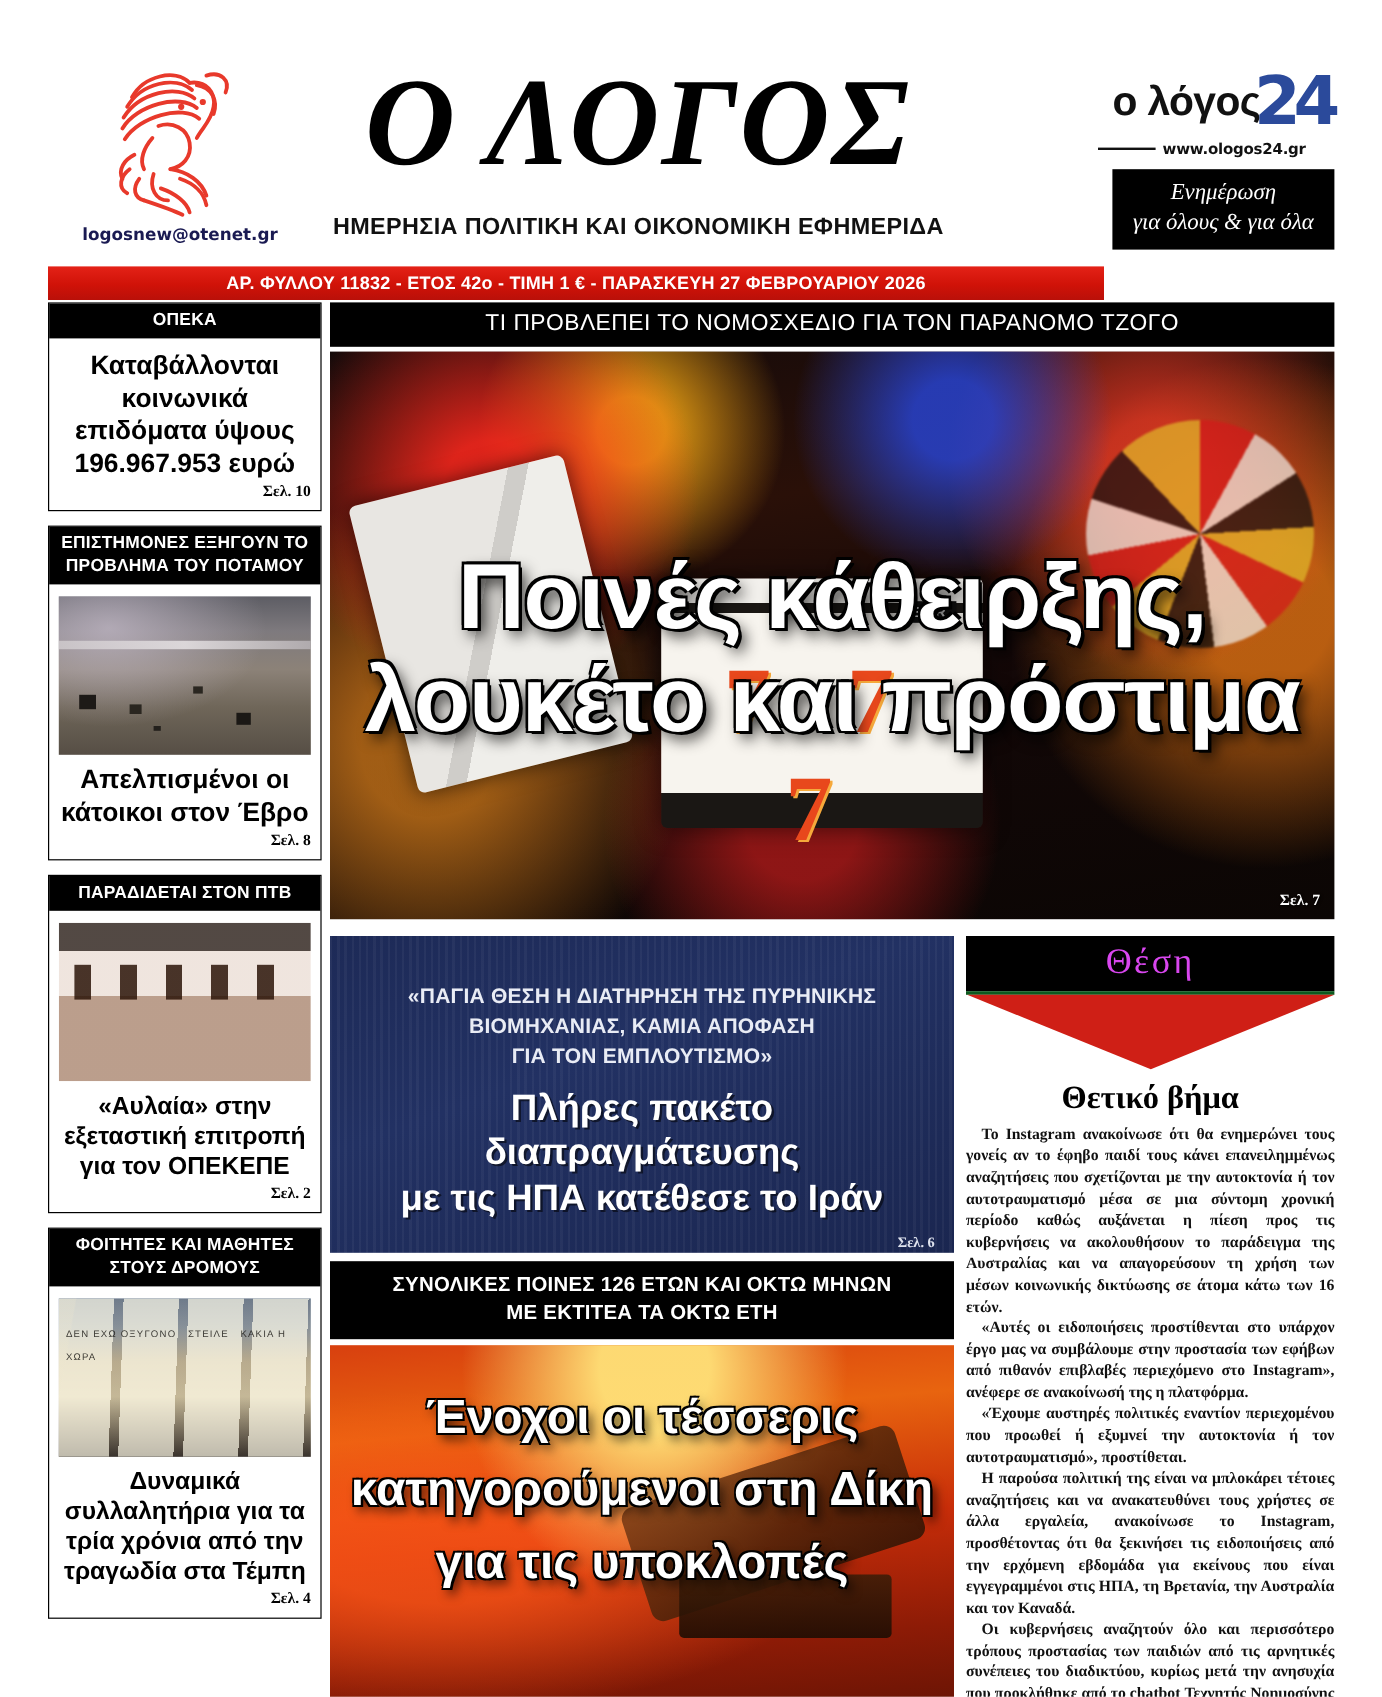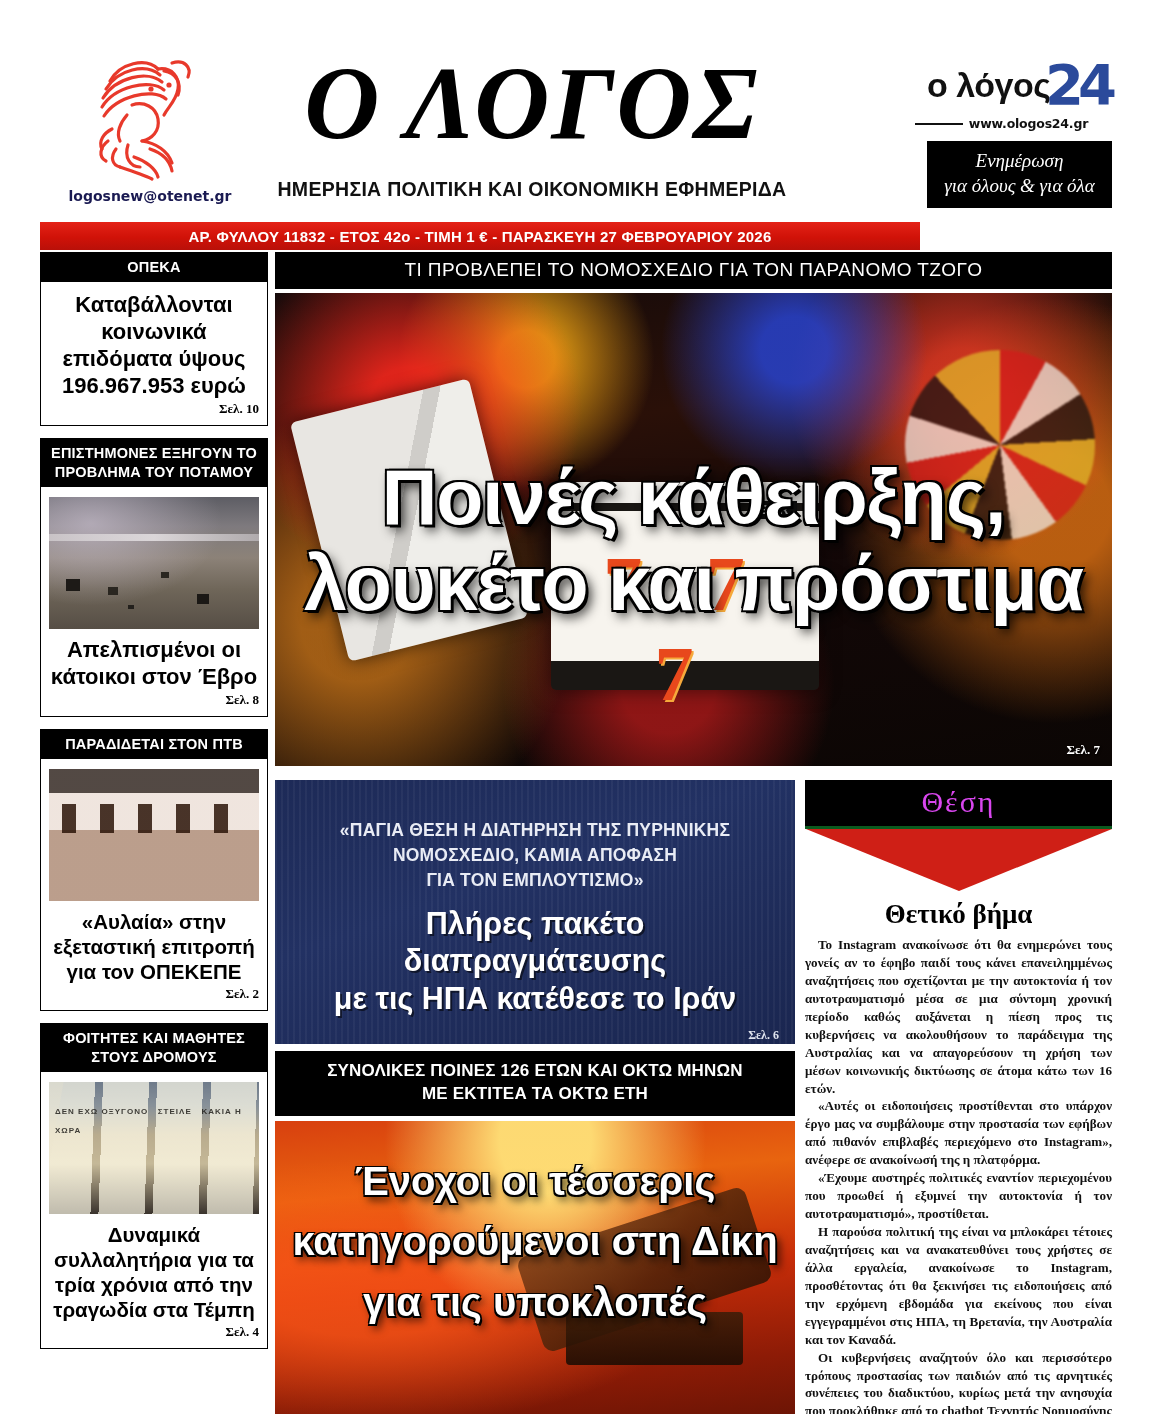--- a/index.html
+++ b/index.html
@@ -121,21 +121,21 @@
   .ph-protest {
     background:
       linear-gradient(180deg,#6d7f96 0%, #8c9aa8 18%, #c9bb9a 40%, #d8cba6 62%, #2a2420 100%);
   }
   .ph-protest-signs { position:absolute; inset:0;
     background:
       linear-gradient(100deg, rgba(245,240,220,.92) 6%, rgba(245,240,220,0) 6.5%),
       repeating-linear-gradient(92deg, rgba(250,246,228,.9) 0 46px, rgba(120,110,95,.25) 46px 54px);
     opacity:.8;
   }
-  .ph-protest-txt { position:absolute; inset:0; color:#22201c; font-size:8px; font-weight:bold;
+  .ph-protest-txt { position:absolute; inset:0; color:#22201c; font-size:8px; font-weight:normal;
     padding:20px 6px; line-height:2.4; letter-spacing:1px; opacity:.85; overflow:hidden;}
 
   
   .kicker {
     background: #000; color: #fff; text-align: center;
     font-size: 19px; font-weight: normal; letter-spacing: 0.4px;
     padding: 7px 4px 8px;
   }
   .hero {
     position: relative; height: 473px; margin-top: 4px; overflow: hidden;
@@ -375,21 +375,21 @@
         </div>
       </div>
 
       <div class="lower">
 
         <div class="lower-left">
 
           <div class="bluebox">
             <div class="bluebox-kick">
               <div>«ΠΑΓΙΑ ΘΕΣΗ Η ΔΙΑΤΗΡΗΣΗ ΤΗΣ ΠΥΡΗΝΙΚΗΣ</div>
-              <div>ΝΟΜΟΣΧΕΔΙΟ, ΚΑΜΙΑ ΑΠΟΦΑΣΗ</div>
+              <div>ΒΙΟΜΗΧΑΝΙΑΣ, ΚΑΜΙΑ ΑΠΟΦΑΣΗ</div>
               <div>ΓΙΑ ΤΟΝ ΕΜΠΛΟΥΤΙΣΜΟ»</div>
             </div>
             <div class="bluebox-title">
               <div>Πλήρες πακέτο διαπραγμάτευσης</div>
               <div>με τις ΗΠΑ κατέθεσε το Ιράν</div>
             </div>
             <div class="bluebox-sel">Σελ. 6</div>
           </div>
 
           <div>

